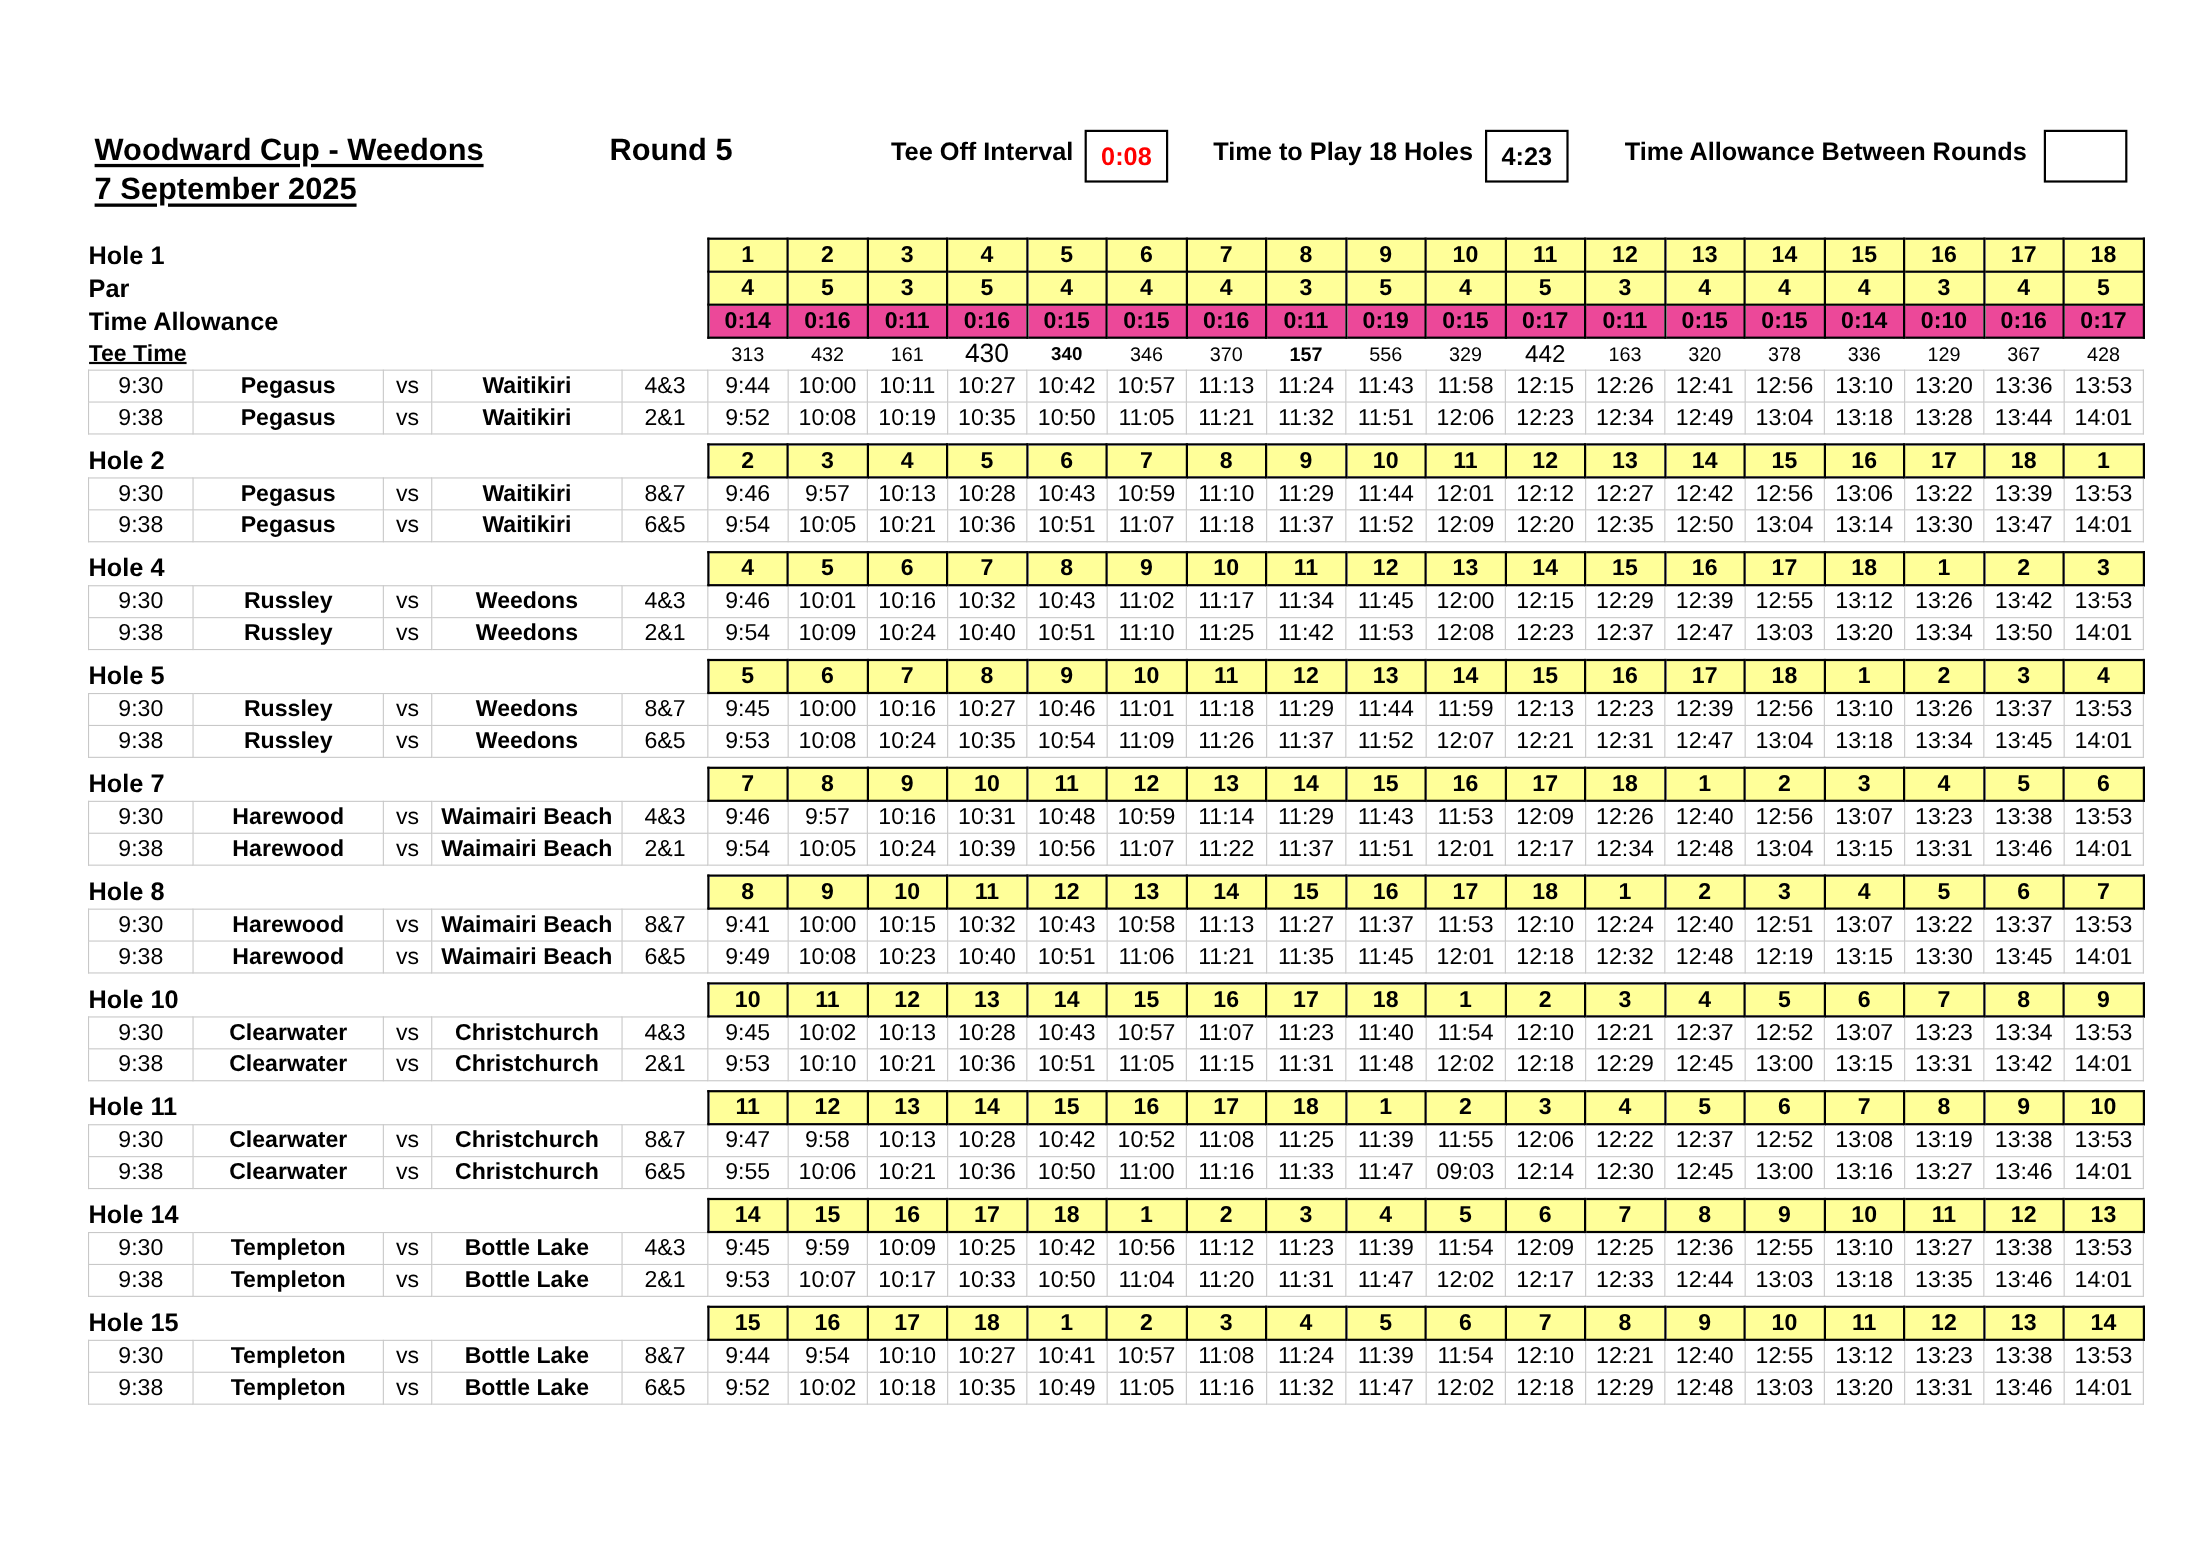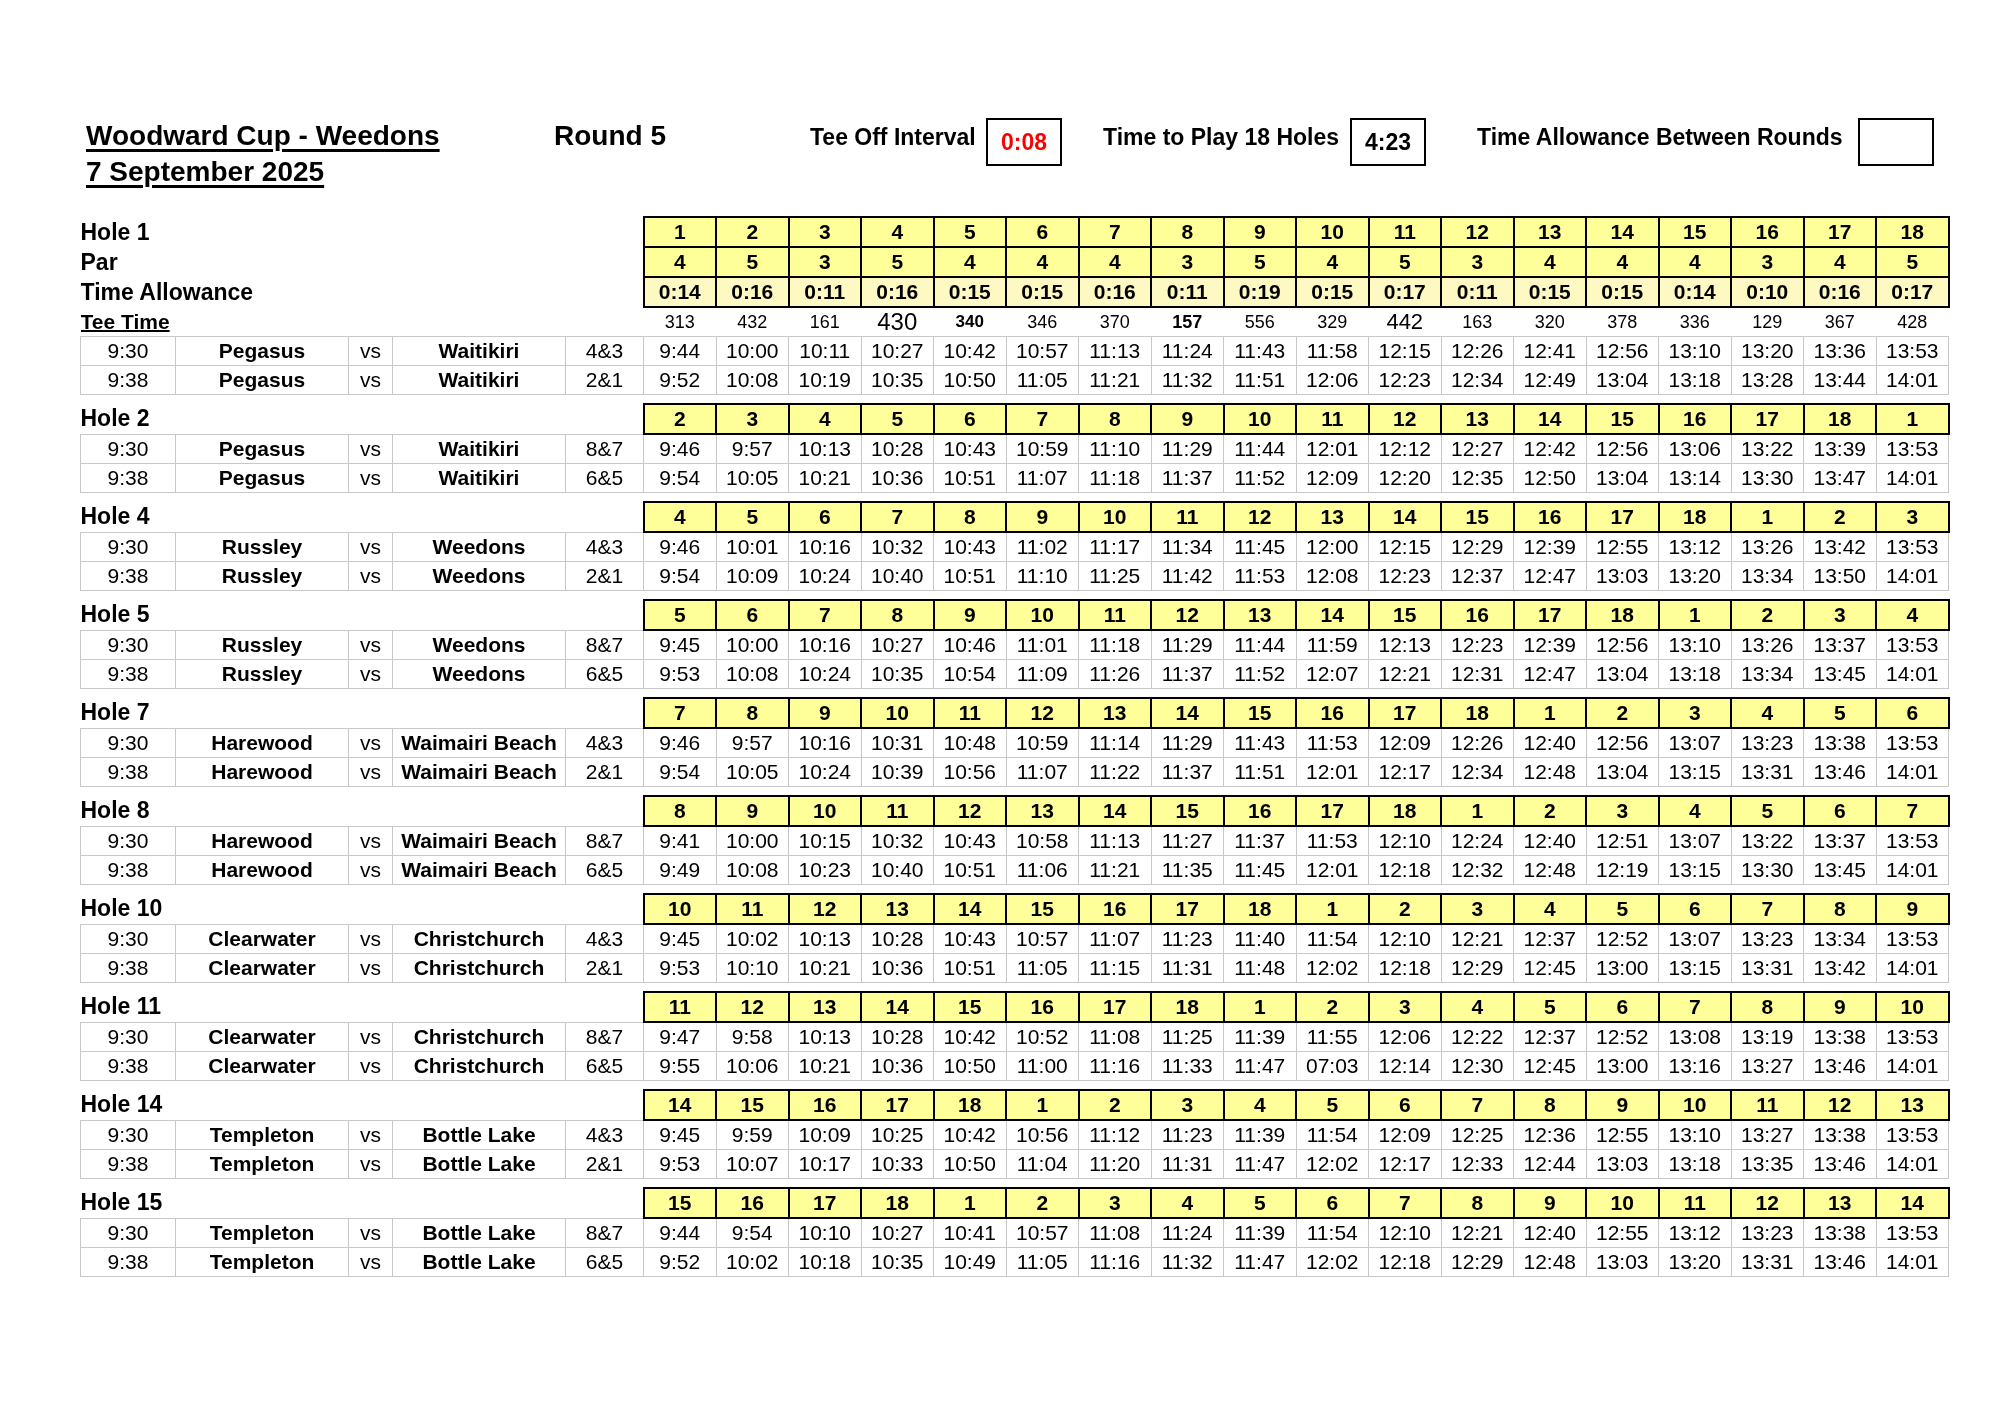--- a/index.html
+++ b/index.html
@@ -9,21 +9,21 @@
   .round { font-weight:bold; font-size:28px; }
   .hdr-label { font-weight:bold; font-size:23px; }
   .box { position:absolute; border:2px solid #000; height:48px; font-size:23px; font-weight:bold; display:flex; align-items:center; justify-content:center; box-sizing:border-box; }
   .red { color:#ff0000; }
   table { border-collapse:collapse; table-layout:fixed; }
   .grid { position:absolute; left:80px; top:216px; }
   .grid td { height:28px; padding:0; text-align:center; font-size:21px; white-space:nowrap; overflow:hidden; }
   .c-time { width:95px; } .c-t1 { width:173px; } .c-vs { width:44px; } .c-t2 { width:173px; } .c-sc { width:78px; } .c-h { width:72.5px; }
   .lbl { text-align:left !important; font-weight:bold; font-size:23px !important; }
   .ylw { background:#ffff99; border:2px solid #000; font-weight:bold; }
-  .cyan { background:#fef9c3; border:2px solid #000; font-weight:bold; }
+  .cyan { background:#ec4899; border:2px solid #000; font-weight:bold; }
   .data td { border:1px solid #c8c8c8; }
   .data td.team { font-weight:bold; }
   .tee-label { font-weight:bold; text-decoration:underline; text-decoration-thickness:2px; font-size:21px !important; text-align:left !important; }
   .secgap td { height:8px; }
 </style>
 </head>
 <body>
 
 <div class="abs title" style="left:86px;top:120px;">Woodward Cup - Weedons</div>
 <div class="abs title" style="left:86px;top:156px;">7 September 2025</div>
@@ -700,21 +700,21 @@
         <td>6&amp;5</td>
         <td>9:55</td>
         <td>10:06</td>
         <td>10:21</td>
         <td>10:36</td>
         <td>10:50</td>
         <td>11:00</td>
         <td>11:16</td>
         <td>11:33</td>
         <td>11:47</td>
-        <td>07:03</td>
+        <td>09:03</td>
         <td>12:14</td>
         <td>12:30</td>
         <td>12:45</td>
         <td>13:00</td>
         <td>13:16</td>
         <td>13:27</td>
         <td>13:46</td>
         <td>14:01</td>
       </tr>
       <tr class="secgap">

